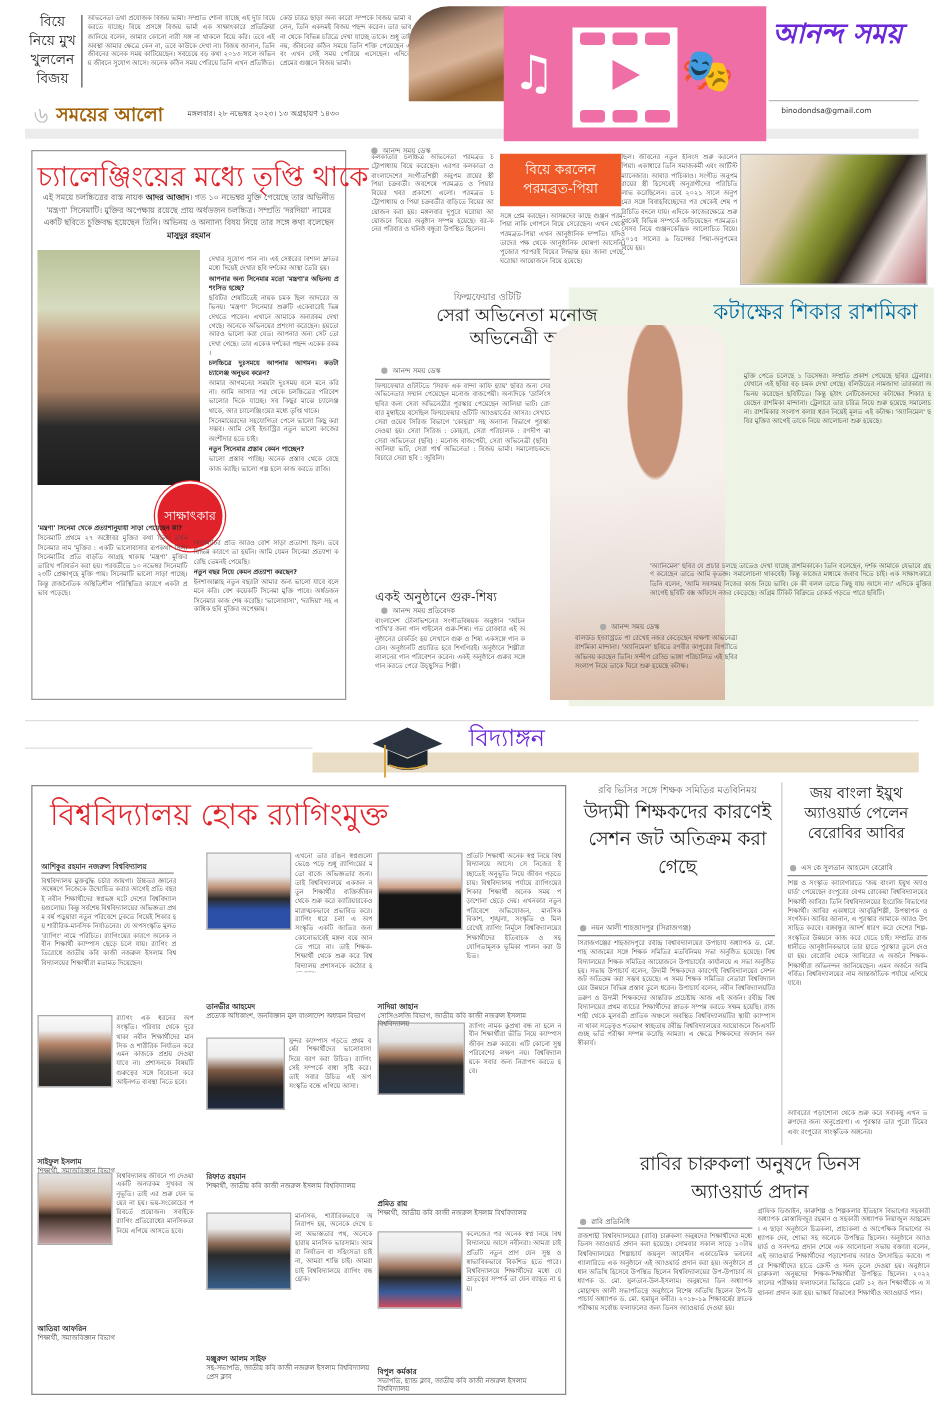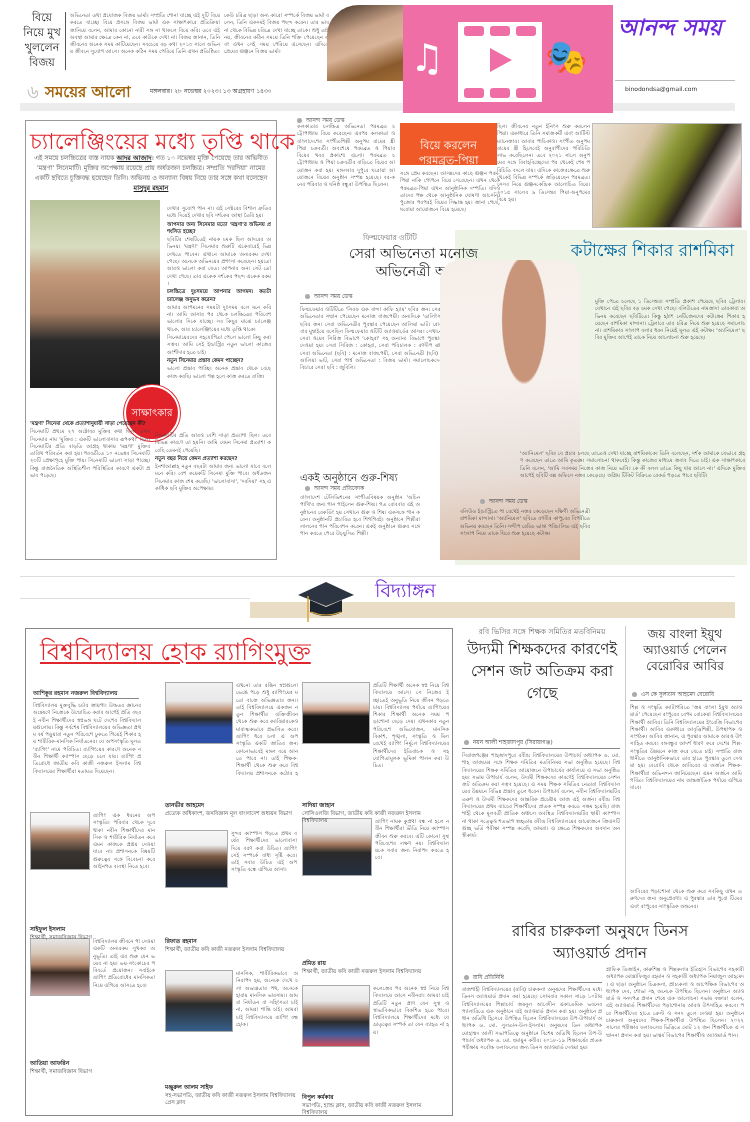--- a/index.html
+++ b/index.html
@@ -35,29 +35,29 @@
   #music-icon { left: 410px; top: 38px; font-size: 38px; color: #fff; line-height: 40px; }
   #masks-icon { left: 545px; top: 37px; font-size: 34px; color: #fff; line-height: 40px; }
   #brand-logo { left: 618px; top: 15px; width: 110px; font-size: 22px; line-height: 24px; color: #6d28d9; font-style: italic; font-weight: bold; }
   #email { left: 625px; top: 85px; font-size: 6px; color: #333; }
   #email-rule { left: 615px; top: 80px; width: 120px; height: 1px; background: #bbb; }
 
   
   #interview-box { left: 25px; top: 120px; width: 252px; height: 440px; border: 1px solid #999; }
   #interview-title { left: 30px; top: 124px; width: 242px; font-size: 22px; text-align: center; color: #e0262d; white-space: nowrap; }
   #interview-intro { left: 33px; top: 153px; width: 236px; font-size: 6.4px; line-height: 10px; color: #555; text-align: center; }
-  #interview-intro b { color: #222; text-decoration: underline; }
+  #interview-intro b { color: #222; }
   #interview-photo { left: 30px; top: 200px; width: 130px; height: 188px; background: linear-gradient(180deg,#b9c39a 0%,#d8dcc0 25%,#c49a7c 40%,#a47d62 60%,#2a2a2a 75%,#1e1e1e 100%); }
   #interview-badge { left: 124px; top: 385px; width: 56px; height: 56px; border-radius: 50%; background: #e2222a; border: 2px solid #fff; box-shadow: 0 0 0 1px #e2222a; color: #fff; font-size: 10px; display: flex; align-items: center; justify-content: center; }
   #interview-col-right { left: 167px; top: 205px; width: 104px; height: 225px; }
   #interview-col-left { left: 30px; top: 420px; width: 120px; height: 135px; }
   #interview-col-mid { left: 155px; top: 432px; width: 116px; height: 125px; }
 
   
-  #marriage-tag { left: 400px; top: 123px; width: 97px; height: 42px; background: #f05a28; color: #fff; font-size: 11px; line-height: 15px; text-align: center; padding-top: 15px; }
+  #marriage-tag { left: 400px; top: 123px; width: 97px; height: 42px; background: #f05a28; color: #fff; font-size: 11px; line-height: 15px; text-align: center; padding-top: 5px; }
   #marriage-col1 { left: 400px; top: 170px; width: 100px; height: 55px; }
   #marriage-col2 { left: 497px; top: 123px; width: 93px; height: 110px; }
   #marriage-photo { left: 592px; top: 123px; width: 150px; height: 105px; background: linear-gradient(120deg,#ede5d8 0%,#d9c5a8 30%,#8e9a3a 45%,#6b7320 55%,#2d2520 65%,#ede0dd 80%,#b86a72 100%); border: 1px solid #bbb; }
   #pool-col { left: 297px; top: 123px; width: 98px; height: 102px; }
   #pool-byline { left: 297px; top: 116px; }
 
   
   #filmfare-kicker { left: 320px; top: 232px; width: 140px; font-size: 7.5px; color: #666; text-align: center; }
   #filmfare-title { left: 300px; top: 244px; width: 178px; font-size: 14px; line-height: 18px; text-align: right; color: #222; }
   #filmfare-byline { left: 305px; top: 292px; }
@@ -78,21 +78,21 @@
 
   
   #section-band { left: 250px; top: 602px; width: 485px; height: 16px; background: #e9ddc6; }
   #section-rule1 { left: 20px; top: 576px; width: 715px; height: 1px; background: #ddd; }
   #section-rule2 { left: 20px; top: 598px; width: 230px; height: 1px; background: #ddd; }
   #cap-icon { left: 296px; top: 578px; width: 60px; height: 46px; }
   #section-title { left: 375px; top: 576px; font-size: 19px; color: #6d28d9; }
 
   
   #ragging-box { left: 25px; top: 628px; width: 428px; height: 488px; border: 1px solid #888; }
-  #ragging-title { left: 40px; top: 633px; width: 410px; font-size: 24px; color: #e0262d; white-space: nowrap; text-decoration: underline; }
+  #ragging-title { left: 40px; top: 633px; width: 410px; font-size: 24px; color: #e0262d; white-space: nowrap; }
   #rag-author { left: 33px; top: 688px; font-size: 5.8px; font-weight: bold; color: #333; }
   #rag-author-rule { left: 33px; top: 698px; width: 106px; }
   #rag-intro { left: 33px; top: 702px; width: 108px; height: 98px; }
   .rag-photo { position: absolute; border: 1px solid #aaa; }
   .rag-text { position: absolute; }
 </style>
 </head>
 <body>
 
 <div class="abs" id="top-teaser"></div>

